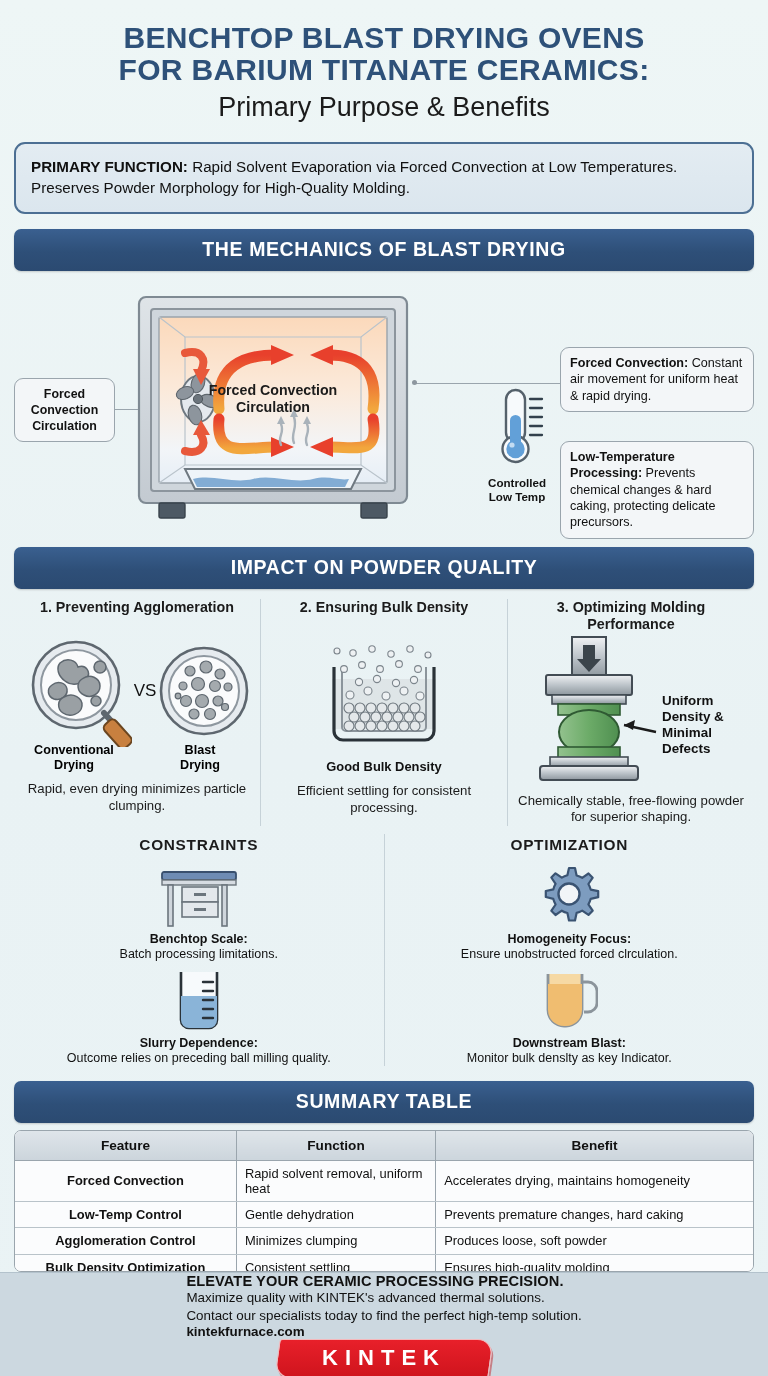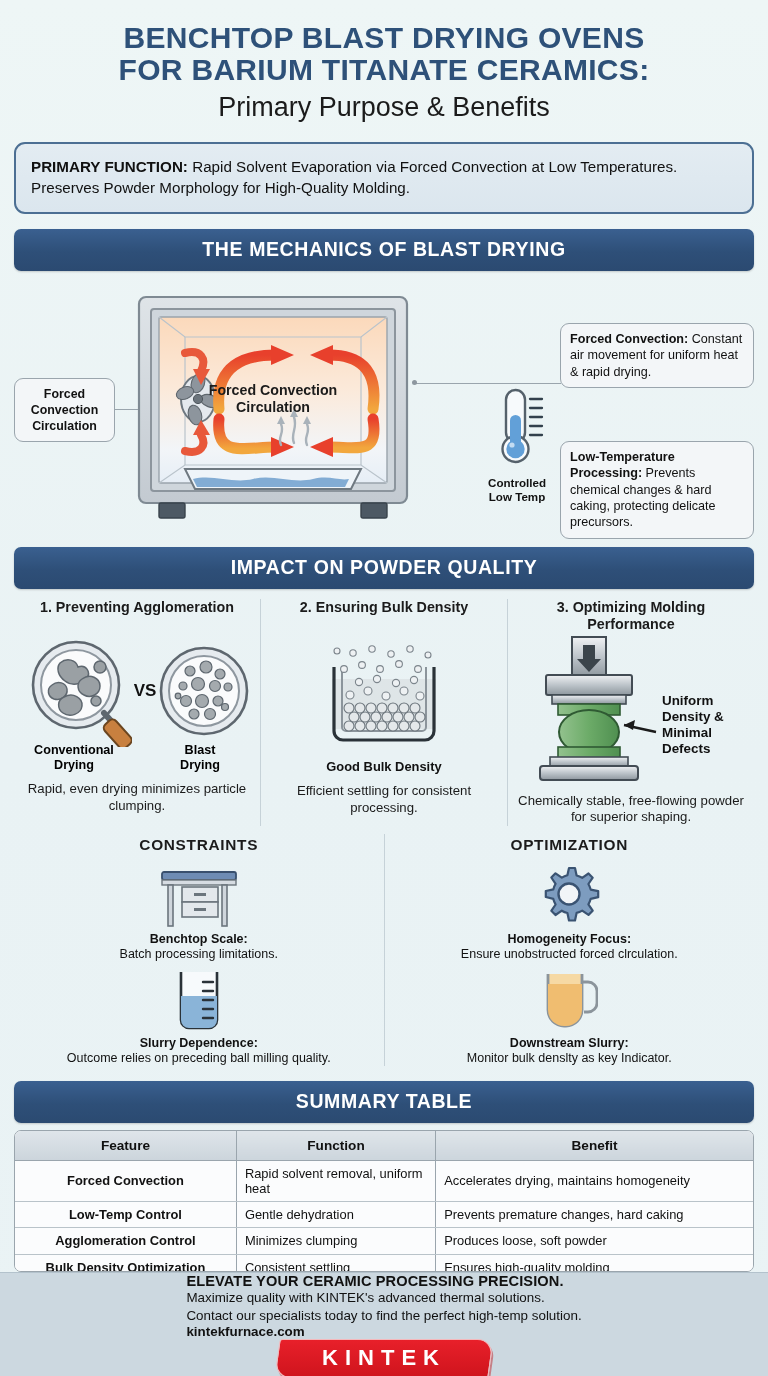--- a/index.html
+++ b/index.html
@@ -56,42 +56,42 @@
   .callout {
     position: absolute;
     border: 1px solid #9aa5ad;
     border-radius: 9px;
     background: #f3f6f8;
     padding: 7px 9px;
     font-size: 12.6px; line-height: 1.30; color: #111;
   }
   .callout b { font-weight: 700; }
   .co-left { left: 14px; top: 103px; width: 101px; text-align:center; font-weight:700; font-size:12.4px; }
-  .co-r1 { left: 560px; top: 48px; width: 194px; }
+  .co-r1 { left: 560px; top: 72px; width: 194px; }
   .co-r2 { left: 560px; top: 166px; width: 194px; }
   .lead { position:absolute; background:#9aa5ad; height:1px; }
   .lead-l { left:115px; top:134px; width:45px; }
   .lead-r { left:415px; top:108px; width:146px; }
   .dot { position:absolute; width:5px; height:5px; border-radius:50%; background:#8d979f; }
 
   .oven { position:absolute; left:133px; top:18px; width:280px; height:235px; }
   .temp-wrap { position:absolute; left:480px; top:112px; width:74px; text-align:center; }
   .temp-label { font-size:11.6px; font-weight:700; line-height:1.18; color:#111; margin-top:3px; }
 
   
   .pq { display:flex; margin:10px 14px 0; }
   .pq-col { flex:1; padding: 0 8px; text-align:center; position:relative; }
   .pq-col + .pq-col { border-left: 1px solid #c6d2d8; }
   .pq-h { font-size:14.3px; font-weight:700; color:#1b1b1b; line-height:1.2; min-height:36px; }
   .pq-art { height:160px; display:flex; align-items:center; justify-content:center; }
   .pq-cap { font-size:12.9px; font-weight:700; color:#111; line-height:1.2; }
   .pq-sub { font-size:13.2px; color:#1b1b1b; line-height:1.25; margin-top:9px; }
 
   .vs-row { display:flex; align-items:center; justify-content:center; gap:2px; }
-  .vs-txt { font-size:17px; font-weight:700; color:#111; }
+  .vs-txt { font-size:17px; font-weight:400; color:#111; }
   .lbl-row { display:flex; justify-content:center; gap:30px; margin-top:-4px; }
   .lbl { font-size:12.6px; font-weight:700; line-height:1.18; width:96px; }
 
   
   .co-grid { display:flex; margin:8px 14px 0; }
   .co-half { flex:1; padding: 2px 4px 0; }
   .co-half + .co-half { border-left:1px solid #c6d2d8; }
   .co-title { text-align:center; font-size:15.4px; font-weight:700; letter-spacing:.7px; color:#1b1b1b; margin-bottom:4px; }
   .co-items { display:flex;flex-direction:column; }
   .co-item { flex:1; text-align:center; padding:0 4px; }
@@ -483,21 +483,21 @@
           <div class="co-dd">Ensure unobstructed forced clrculation.</div>
         </div>
         <div class="co-item">
           <div class="co-ic">
             <svg width="58" height="62" viewBox="0 0 58 62">
               <path d="M8 4 L8 40 a16 16 0 0 0 16 16 L26 56 a16 16 0 0 0 16-16 L42 4" fill="#f6d9a4" stroke="#8b949b" stroke-width="2.8" stroke-linejoin="round"></path>
               <path d="M8 14 L8 40 a16 16 0 0 0 16 16 L26 56 a16 16 0 0 0 16-16 L42 14 Z" fill="#f0bd70"></path>
               <path d="M42 12 L48 12 a9 9 0 0 1 9 9 L57 33 a9 9 0 0 1 -9 9 L44 42" fill="none" stroke="#8b949b" stroke-width="2.8" stroke-linejoin="round"></path>
             </svg>
           </div>
-          <div class="co-tt">Downstream Slurry:</div>
+          <div class="co-tt">Downstream Blast:</div>
           <div class="co-dd">Monitor bulk denslty as key Indicator.</div>
         </div>
       </div>
     </div>
   </div>
 
   <div class="sbar">Summary Table</div>
 
   <div class="tbl">
     <table>

